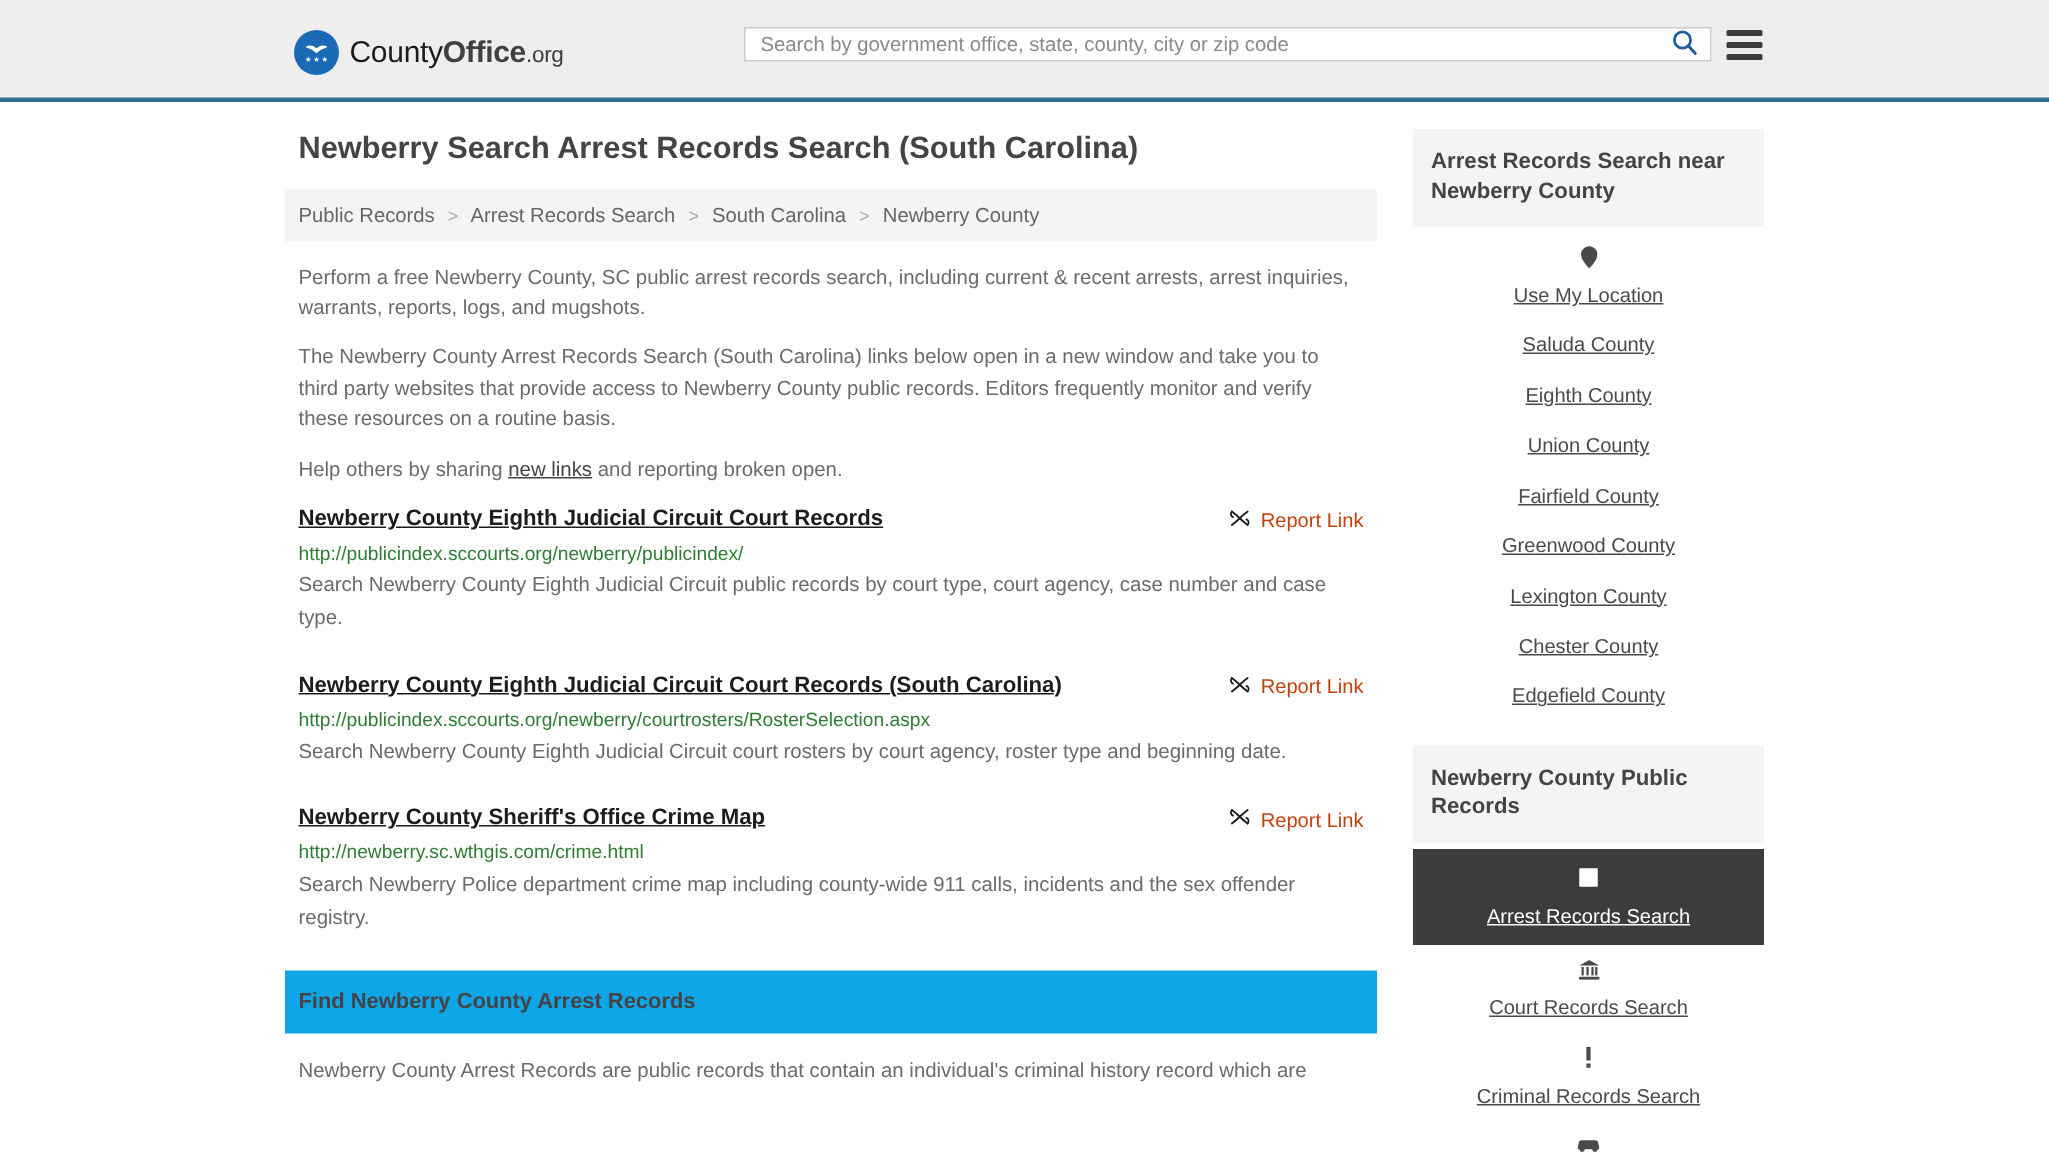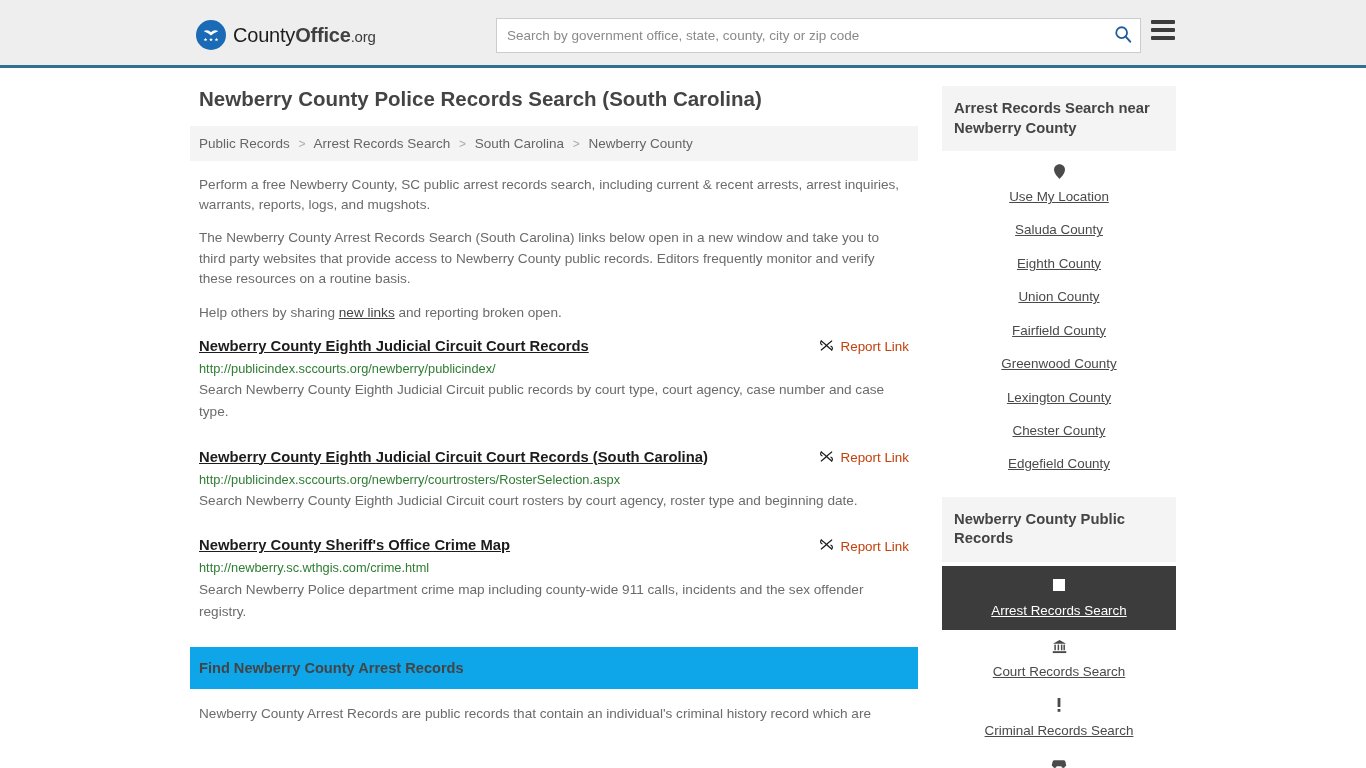--- a/index.html
+++ b/index.html
@@ -42,21 +42,21 @@
     white-space: nowrap;
     line-height: 1;
   }
   .logo-text .t-county { color: #1c1c1c; font-weight: 400; }
   .logo-text .t-office { color: #404040; font-weight: 700; }
   .logo-text .t-org { color: #3b3b3b; font-size: 15px; }
 
   .search-wrap {
     position: absolute;
     left: 496px; top: 18px;
-    width: 645px; height: 35px;
+    width: 645px; height: 23px;
     background: #ffffff;
     border: 1px solid #cccccc;
     display: flex; align-items: center;
   }
   .search-input {
     flex: 1 1 auto;
     height: 100%;
     border: 0; outline: 0;
     padding: 0 10px;
     font-family: "Liberation Sans", sans-serif;
@@ -280,21 +280,21 @@
     <span></span>
     <span></span>
   </div>
 </div>
 
 <div class="page">
   <div class="container">
 
     <div class="main-col">
 
-      <h1 class="page-title">Newberry County Police Records Search (South Carolina)</h1>
+      <h1 class="page-title">Newberry Search Arrest Records Search (South Carolina)</h1>
 
       <div class="breadcrumb">
         <a>Public Records</a>
         <span class="sep">&gt;</span>
         <a>Arrest Records Search</a>
         <span class="sep">&gt;</span>
         <a>South Carolina</a>
         <span class="sep">&gt;</span>
         <a>Newberry County</a>
       </div>

